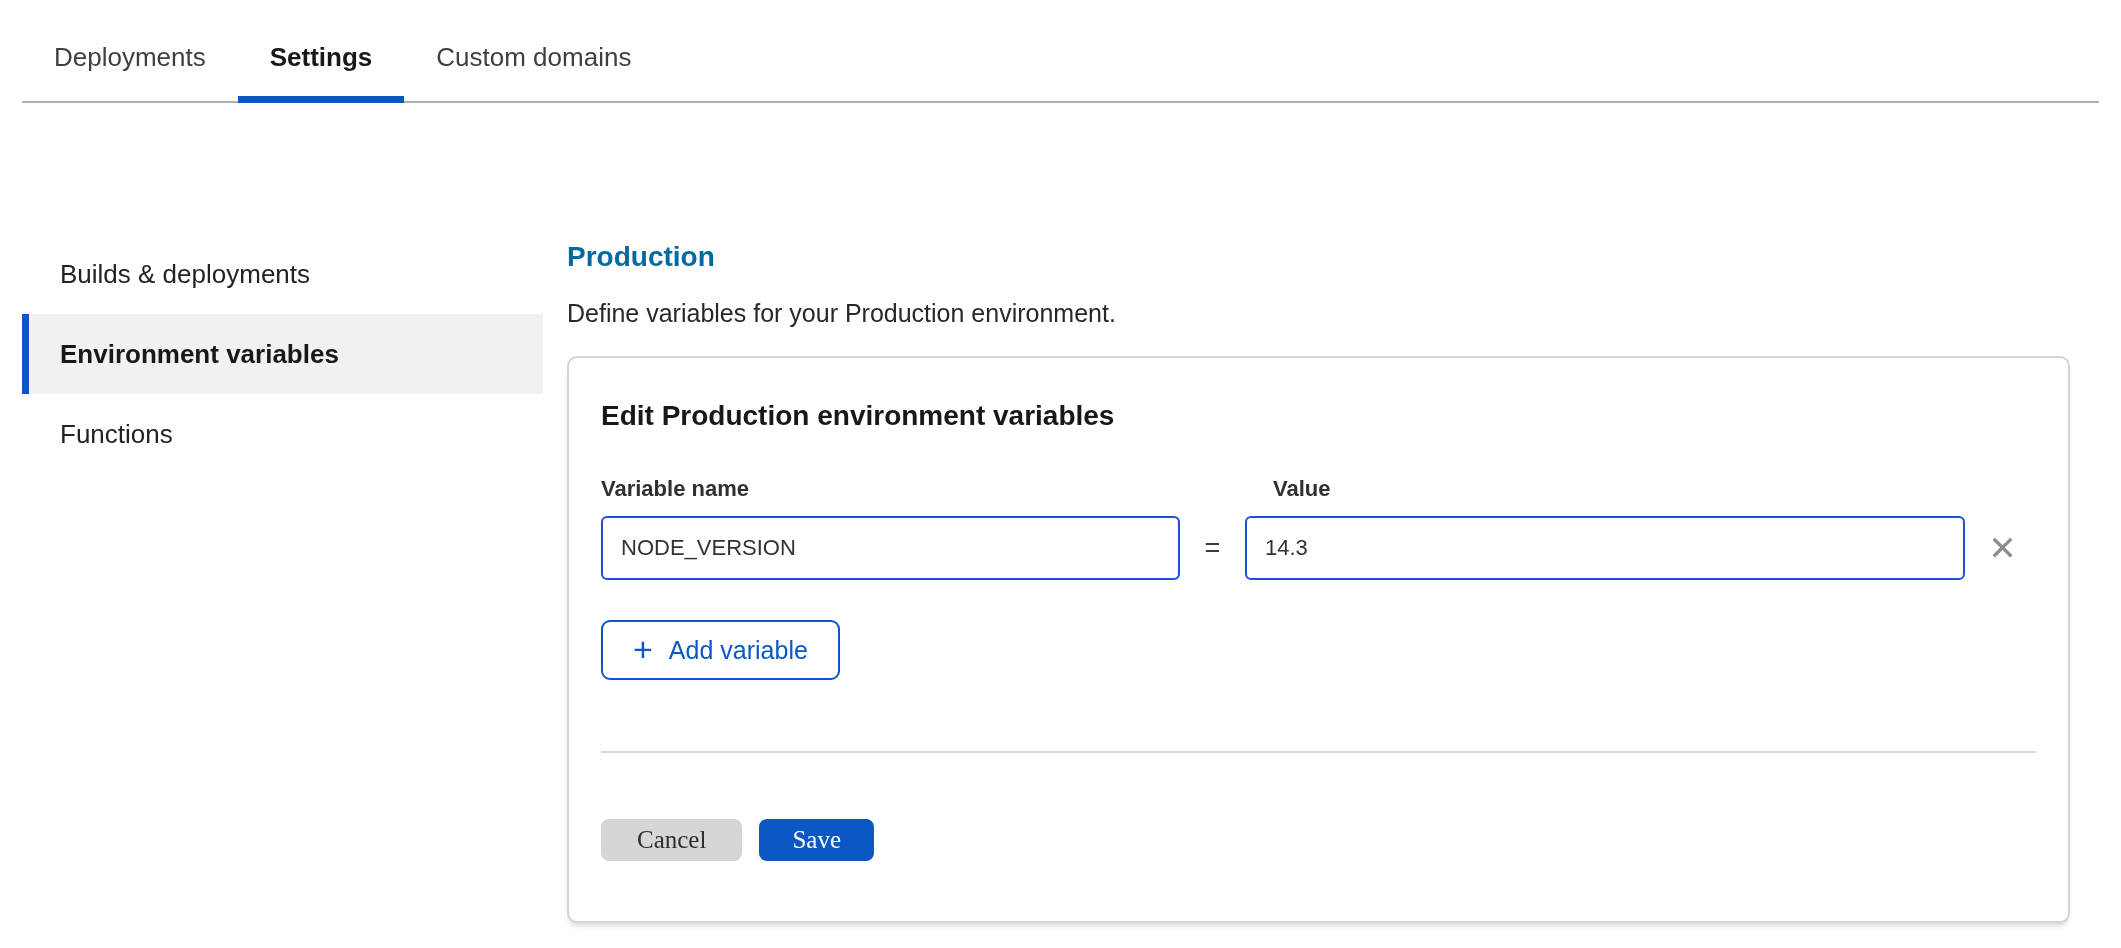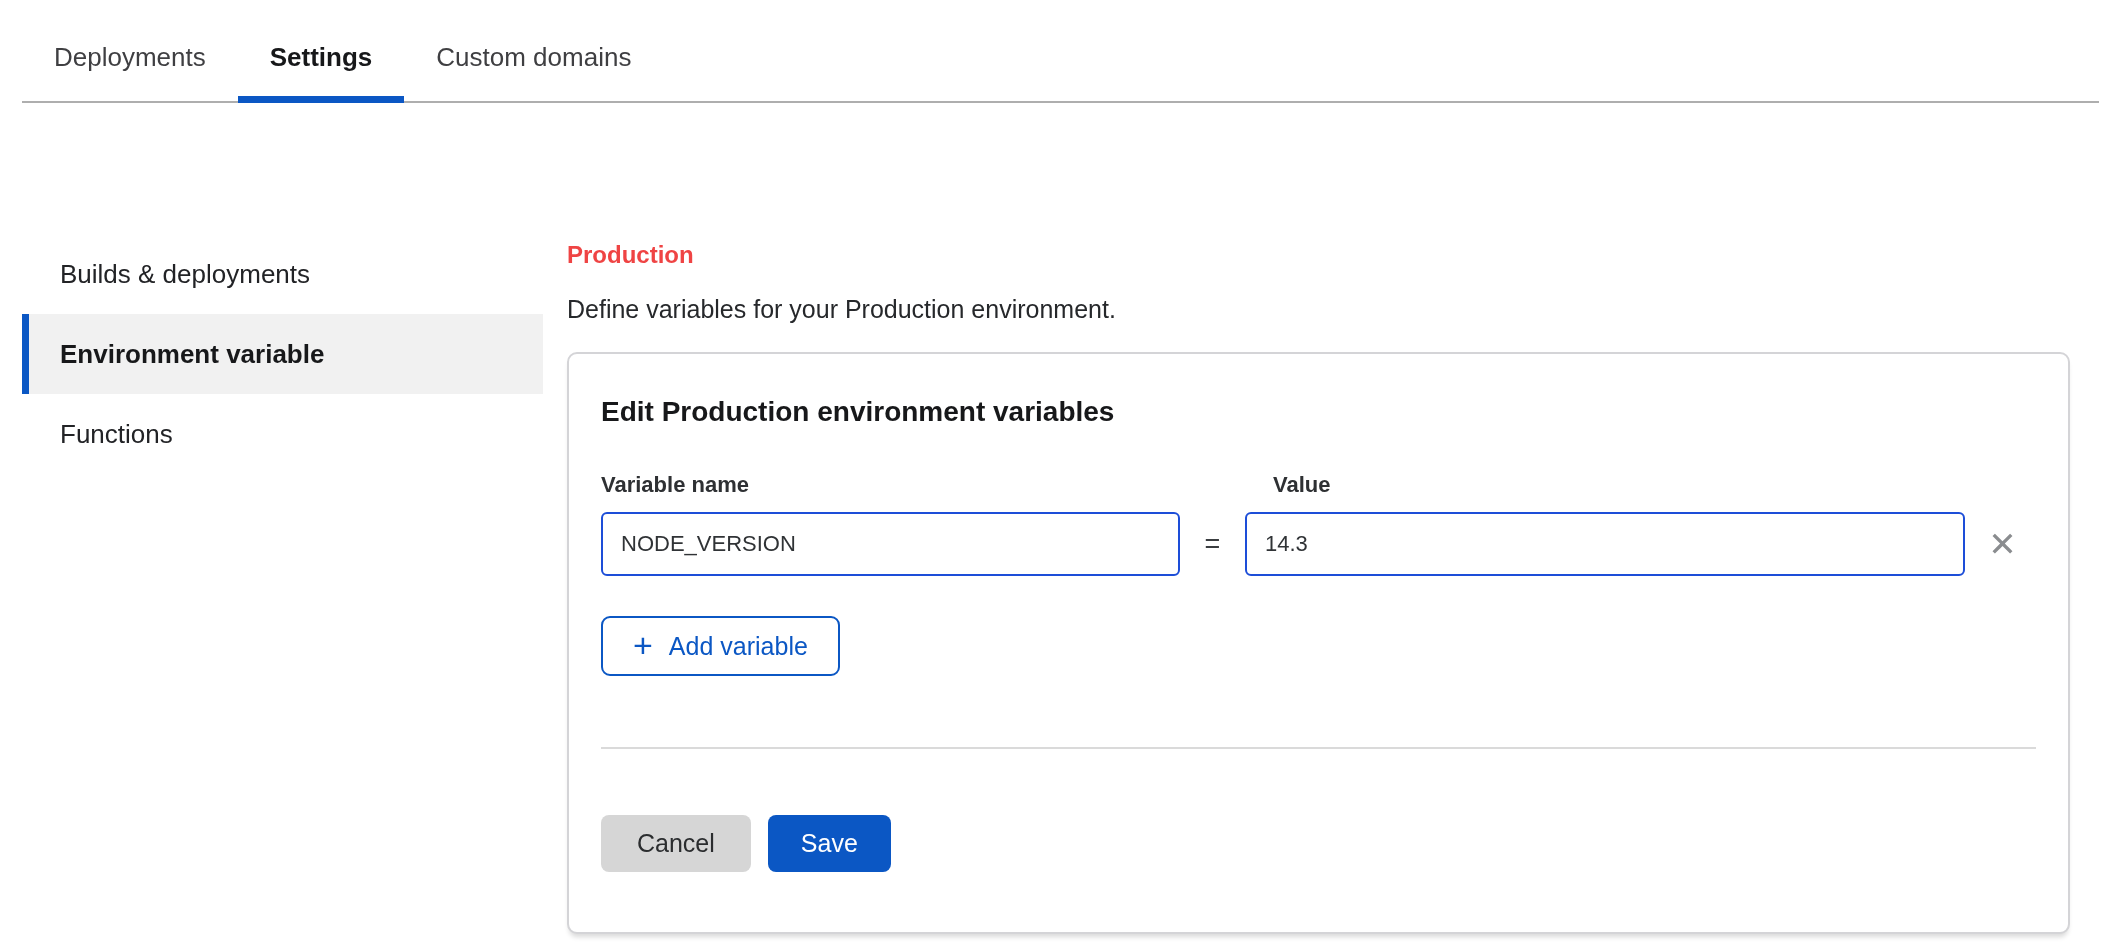--- a/index.html
+++ b/index.html
@@ -57,21 +57,21 @@
     font-weight: 700;
     color: #17181a;
   }
 
   .main {
     margin-left: 24px;
     padding-top: 138px;
     width: 1503px;
     flex: none;
   }
-  .section-title { font-size: 24px; font-weight: 700; color: #ef4444; }
+  .section-title { font-size: 28px; font-weight: 700; color: #0369a1; }
   .section-subtitle { font-size: 25px; color: #26282b; margin-top: 26px; }
 
   
   .card {
     margin-top: 28px;
     border: 2px solid #d4d4d7;
     border-radius: 10px;
     padding: 42px 32px 60px 32px;
     box-shadow: 0 5px 5px -2px rgba(0,0,0,0.15);
     background: #ffffff;
@@ -132,24 +132,24 @@
 
   .card-footer {
     margin-top: 66px;
     display: flex;
     align-items: center;
     justify-content: space-between;
   }
   .footer-note { font-size: 25px; color: #63666a; }
   .actions { display: flex; gap: 17px; }
   .actions button {
-    height: 57px;
+    height: 42px;
     border: none;
     border-radius: 8px;
-    font-family: Liberation Sans, sans-serif;
+    font-family: Liberation Serif, serif;
     font-size: 25px;
     cursor: pointer;
   }
   .cancel { background: #d6d6d6; color: #2b2d2f; padding: 0 36px; }
   .save   { background: #0b57c4; color: #ffffff; padding: 0 33px; }
 </style>
 </head>
 <body>
 
 <div class="page">
@@ -157,21 +157,21 @@
   <nav class="tabbar">
     <div class="tab">Deployments</div>
     <div class="tab active">Settings</div>
     <div class="tab">Custom domains</div>
   </nav>
 
   <div class="content">
 
     <aside class="sidebar">
       <div class="side-item">Builds &amp; deployments</div>
-      <div class="side-item active">Environment variable</div>
+      <div class="side-item active">Environment variables</div>
       <div class="side-item">Functions</div>
     </aside>
 
     <main class="main">
       <h2 class="section-title">Production</h2>
       <p class="section-subtitle">Define variables for your Production environment.</p>
 
       <section class="card">
         <h3 class="card-title">Edit Production environment variables</h3>
 

